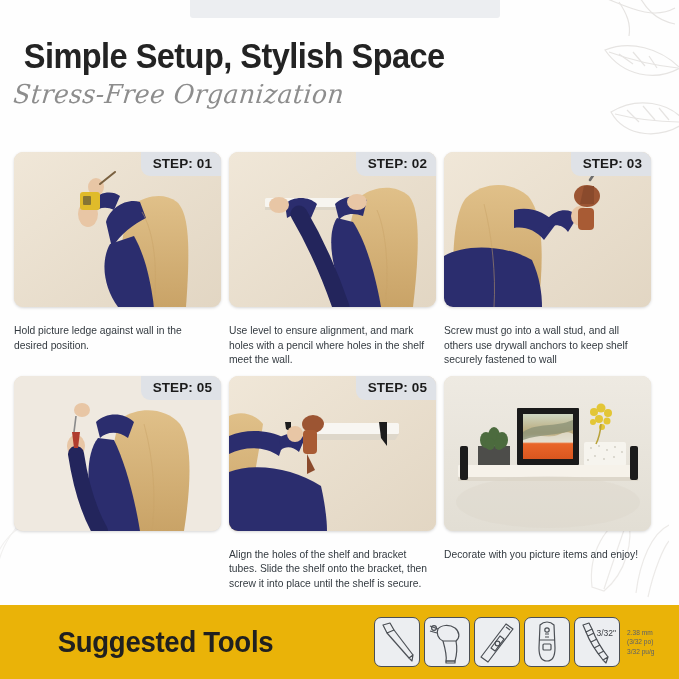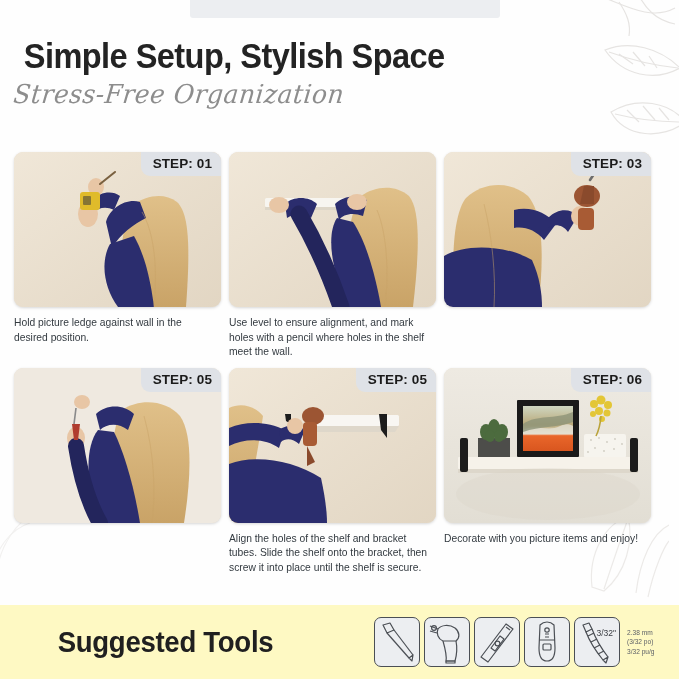--- a/index.html
+++ b/index.html
@@ -106,36 +106,36 @@
     font-size: 13.5px;
     font-weight: bold;
     padding: 4px 9px 5px 12px;
     border-radius: 0 9px 0 9px;
     letter-spacing: 0.1px;
     z-index: 4;
     white-space: nowrap;
   }
 
   .caption {
-    margin-top: 9px;
+    margin-top: 17px;
     font-family: "Liberation Sans", sans-serif;
     font-size: 10.3px;
     line-height: 1.42;
     color: #333a40;
     padding-right: 4px;
   }
 
   
   .tools-bar {
     position: absolute;
     left: 0;
     bottom: 0;
     width: 679px;
     height: 74px;
-    background: #fef9c3;
+    background: #eab308;
     display: flex;
     align-items: center;
   }
   .tools-title {
     font-family: "Liberation Sans", sans-serif;
     font-size: 29px;
     font-weight: bold;
     color: #202020;
     margin-left: 52px;
     letter-spacing: -0.3px;
@@ -261,40 +261,42 @@
           <path d="M132 44 C146 34 166 32 180 44 C192 58 190 104 184 155 L118 155 C114 108 120 58 132 44 Z" fill="url(#hairA)"></path>
           <path d="M106 52 C114 44 128 42 138 48 L134 64 C124 60 114 62 110 68 Z" fill="#2b2d6e"></path>
           <path d="M108 66 C96 84 104 124 120 155 L152 155 C146 120 136 88 124 70 Z" fill="#2b2d6e"></path>
           <path d="M56 52 C64 44 80 44 88 52 L82 66 C74 60 64 62 58 66 Z" fill="#2b2d6e"></path>
           <ellipse cx="50" cy="53" rx="10" ry="8" fill="#e8c6a5"></ellipse>
           <ellipse cx="128" cy="50" rx="10" ry="8" fill="#e8c6a5"></ellipse>
           <path d="M70 62 C84 86 100 120 112 155" stroke="#23255c" stroke-width="17" fill="none" stroke-linecap="round"></path>
           <path d="M148 58 C158 82 160 120 156 155" stroke="#c9a367" stroke-width="1" fill="none" opacity="0.5"></path>
         </svg>
       </div>
+      <div class="badge">STEP: 02</div>
       <div class="caption">Use level to ensure alignment, and mark holes with a pencil where holes in the shelf meet the wall.</div>
     </div>
 
     <div class="card">
       <div class="photo">
         <svg viewBox="0 0 207 155" preserveAspectRatio="xMidYMid slice">
           <rect width="207" height="155" fill="url(#wallA)"></rect>
           <path d="M22 46 C38 30 66 28 84 44 C100 62 100 112 94 155 L12 155 C6 108 10 60 22 46 Z" fill="url(#hairA)"></path>
           <path d="M70 58 C86 54 102 60 112 72 L100 88 C92 78 80 74 70 76 Z" fill="#2b2d6e"></path>
           <path d="M0 104 C20 92 60 92 88 108 C96 126 98 142 98 155 L0 155 Z" fill="#2b2d6e"></path>
           <path d="M104 66 C114 56 126 56 134 64 L124 80 C118 72 110 72 104 76 Z" fill="#2b2d6e"></path>
           <ellipse cx="136" cy="64" rx="9" ry="10" fill="#e8c6a5"></ellipse>
           <ellipse cx="143" cy="44" rx="13" ry="11" fill="#9c5533"></ellipse>
           <path d="M136 52 L140 34 L150 34 L150 52 Z" fill="#8a4a2c"></path>
           <rect x="134" y="56" width="16" height="22" rx="4" fill="#a85b34"></rect>
           <path d="M146 28 L150 22" stroke="#6d6d6d" stroke-width="2.6" stroke-linecap="round"></path>
           <path d="M40 52 C48 84 52 122 50 155" stroke="#c9a367" stroke-width="1" fill="none" opacity="0.5"></path>
         </svg>
       </div>
       <div class="badge">STEP: 03</div>
+      <div class="caption">Screw must go into a wall stud, and all others use drywall anchors to keep shelf securely fastened to wall</div>
     </div>
 
     <div class="card">
       <div class="photo">
         <svg viewBox="0 0 207 155" preserveAspectRatio="xMidYMid slice">
           <rect width="207" height="155" fill="#efe9e0"></rect>
           <path d="M108 42 C126 30 152 32 166 48 C180 68 176 116 170 155 L98 155 C94 108 98 56 108 42 Z" fill="url(#hairA)"></path>
           <path d="M82 46 C92 36 110 36 120 46 L114 62 C104 54 92 56 86 62 Z" fill="#2b2d6e"></path>
           <path d="M84 62 C70 80 72 120 86 155 L126 155 C120 118 110 84 100 64 Z" fill="#2b2d6e"></path>
           <ellipse cx="68" cy="34" rx="8" ry="7" fill="#e8c6a5"></ellipse>
@@ -381,21 +383,20 @@
             <circle cx="158" cy="51" r="3"></circle>
           </g>
           <path d="M157 48 C156 60 154 64 152 68" stroke="#b9a23a" stroke-width="1.6" fill="none"></path>
           <rect x="14" y="89" width="180" height="12" rx="1" fill="#f6f2ea"></rect>
           <rect x="14" y="101" width="180" height="4" fill="#ddd7cb"></rect>
           <rect x="16" y="70" width="8" height="34" rx="2" fill="#1c1c1c"></rect>
           <rect x="186" y="70" width="8" height="34" rx="2" fill="#1c1c1c"></rect>
           <ellipse cx="104" cy="126" rx="92" ry="26" fill="#d9d4c8" opacity="0.32"></ellipse>
         </svg>
       </div>
-      <div class="badge">STEP: 06</div>
       <div class="caption">Decorate with you picture items and enjoy!</div>
     </div>
 
   </div>
 
   <div class="tools-bar">
     <div class="tools-title">Suggested Tools</div>
 
     <div class="tools-icons">
 

